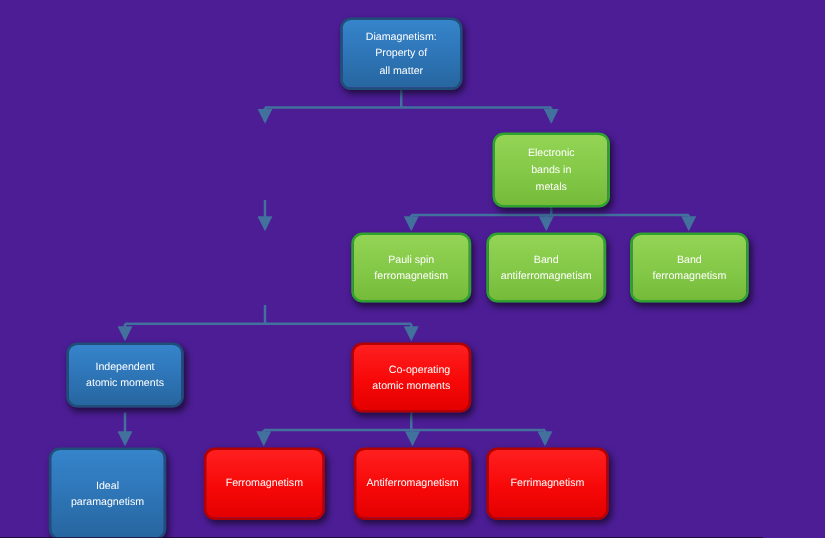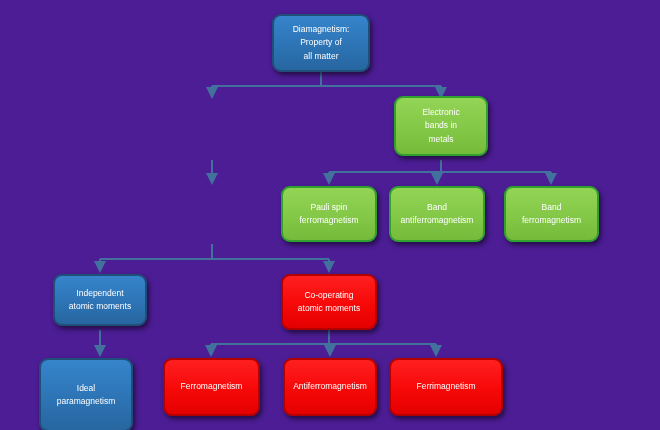--- a/index.html
+++ b/index.html
@@ -38,20 +38,21 @@
     background: linear-gradient(180deg, #3684cb 0%, #2d74b5 55%, #2766a0 100%);
     border: 2px solid #1f4e79;
   }
   .node.green {
     background: linear-gradient(180deg, #93d455 0%, #84c847 55%, #76ba3a 100%);
     border: 2px solid #2ea12e;
   }
   .node.red {
     background: linear-gradient(180deg, #ff1f1f 0%, #f70808 55%, #e40000 100%);
     border: 2px solid #b30000;
+    text-align: right;
   }
 </style>
 </head>
 <body>
 
 <div class="stage">
 
   <svg class="connectors" width="660" height="430" viewBox="0 0 660 430" xmlns="http://www.w3.org/2000/svg">
     <defs>
       <marker id="arrow" viewBox="0 0 6 6" markerWidth="6" markerHeight="6" refX="5" refY="3" orient="auto">
@@ -87,21 +88,21 @@
       <line x1="436" y1="344" x2="436" y2="355" marker-end="url(#arrow)"></line>
     </g>
   </svg>
 
   <div class="node blue" style="left:272px; top:14px;  width:98px; height:58px">
     <span class="lbl">Diamagnetism:
 Property of
 all matter</span>
   </div>
 
-  <div class="node green" style="left:394px; top:96px; width:94px; height:60px">
+  <div class="node green" style="left:394px; top:106px; width:94px; height:60px">
     <span class="lbl">Electronic
 bands in
 metals</span>
   </div>
 
   <div class="node green" style="left:281px; top:186px; width:96px; height:56px">
     <span class="lbl">Pauli spin
 ferromagnetism</span>
   </div>
   <div class="node green" style="left:389px; top:186px; width:96px; height:56px">
@@ -125,17 +126,17 @@
   <div class="node blue" style="left:39px; top:358px; width:94px; height:74px">
     <span class="lbl">Ideal
 paramagnetism</span>
   </div>
   <div class="node red" style="left:163px; top:358px; width:97px; height:58px">
     <span class="lbl">Ferromagnetism</span>
   </div>
   <div class="node red" style="left:283px; top:358px; width:94px; height:58px">
     <span class="lbl">Antiferromagnetism</span>
   </div>
-  <div class="node red" style="left:389px; top:358px; width:114px; height:58px">
+  <div class="node red" style="left:389px; top:358px; width:98px; height:58px">
     <span class="lbl">Ferrimagnetism</span>
   </div>
 
 </div>
 
 </body></html>

